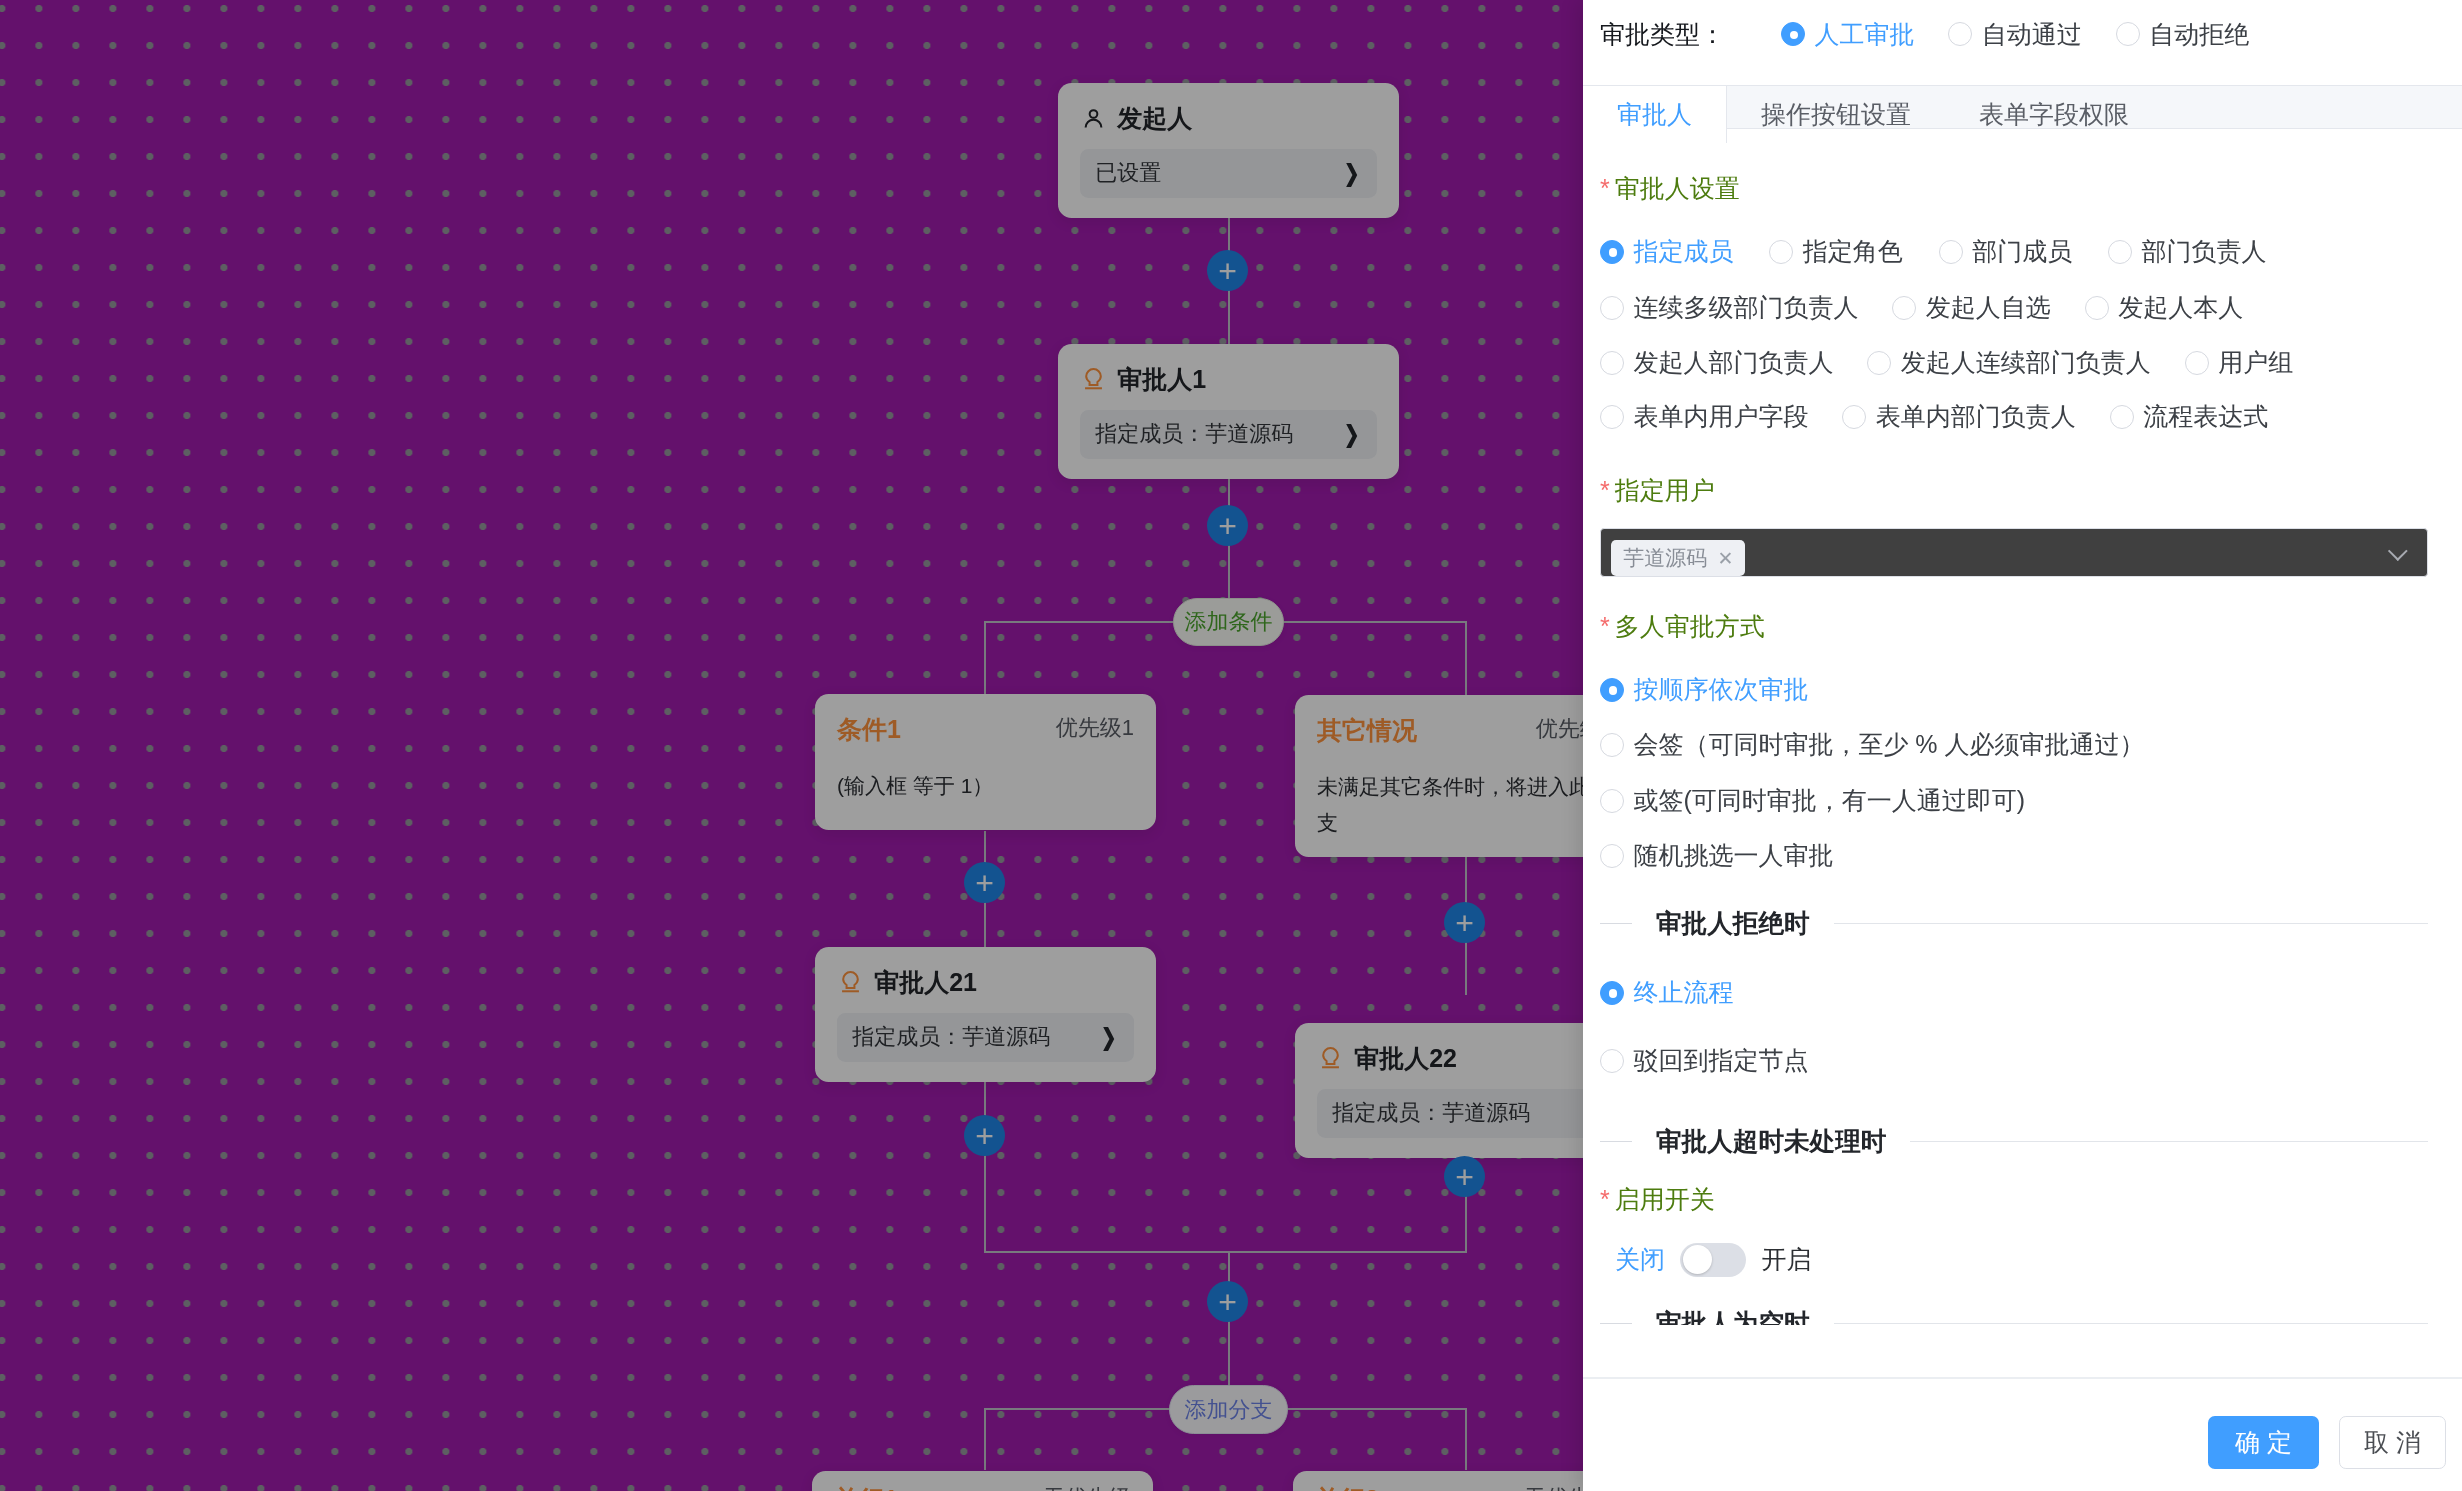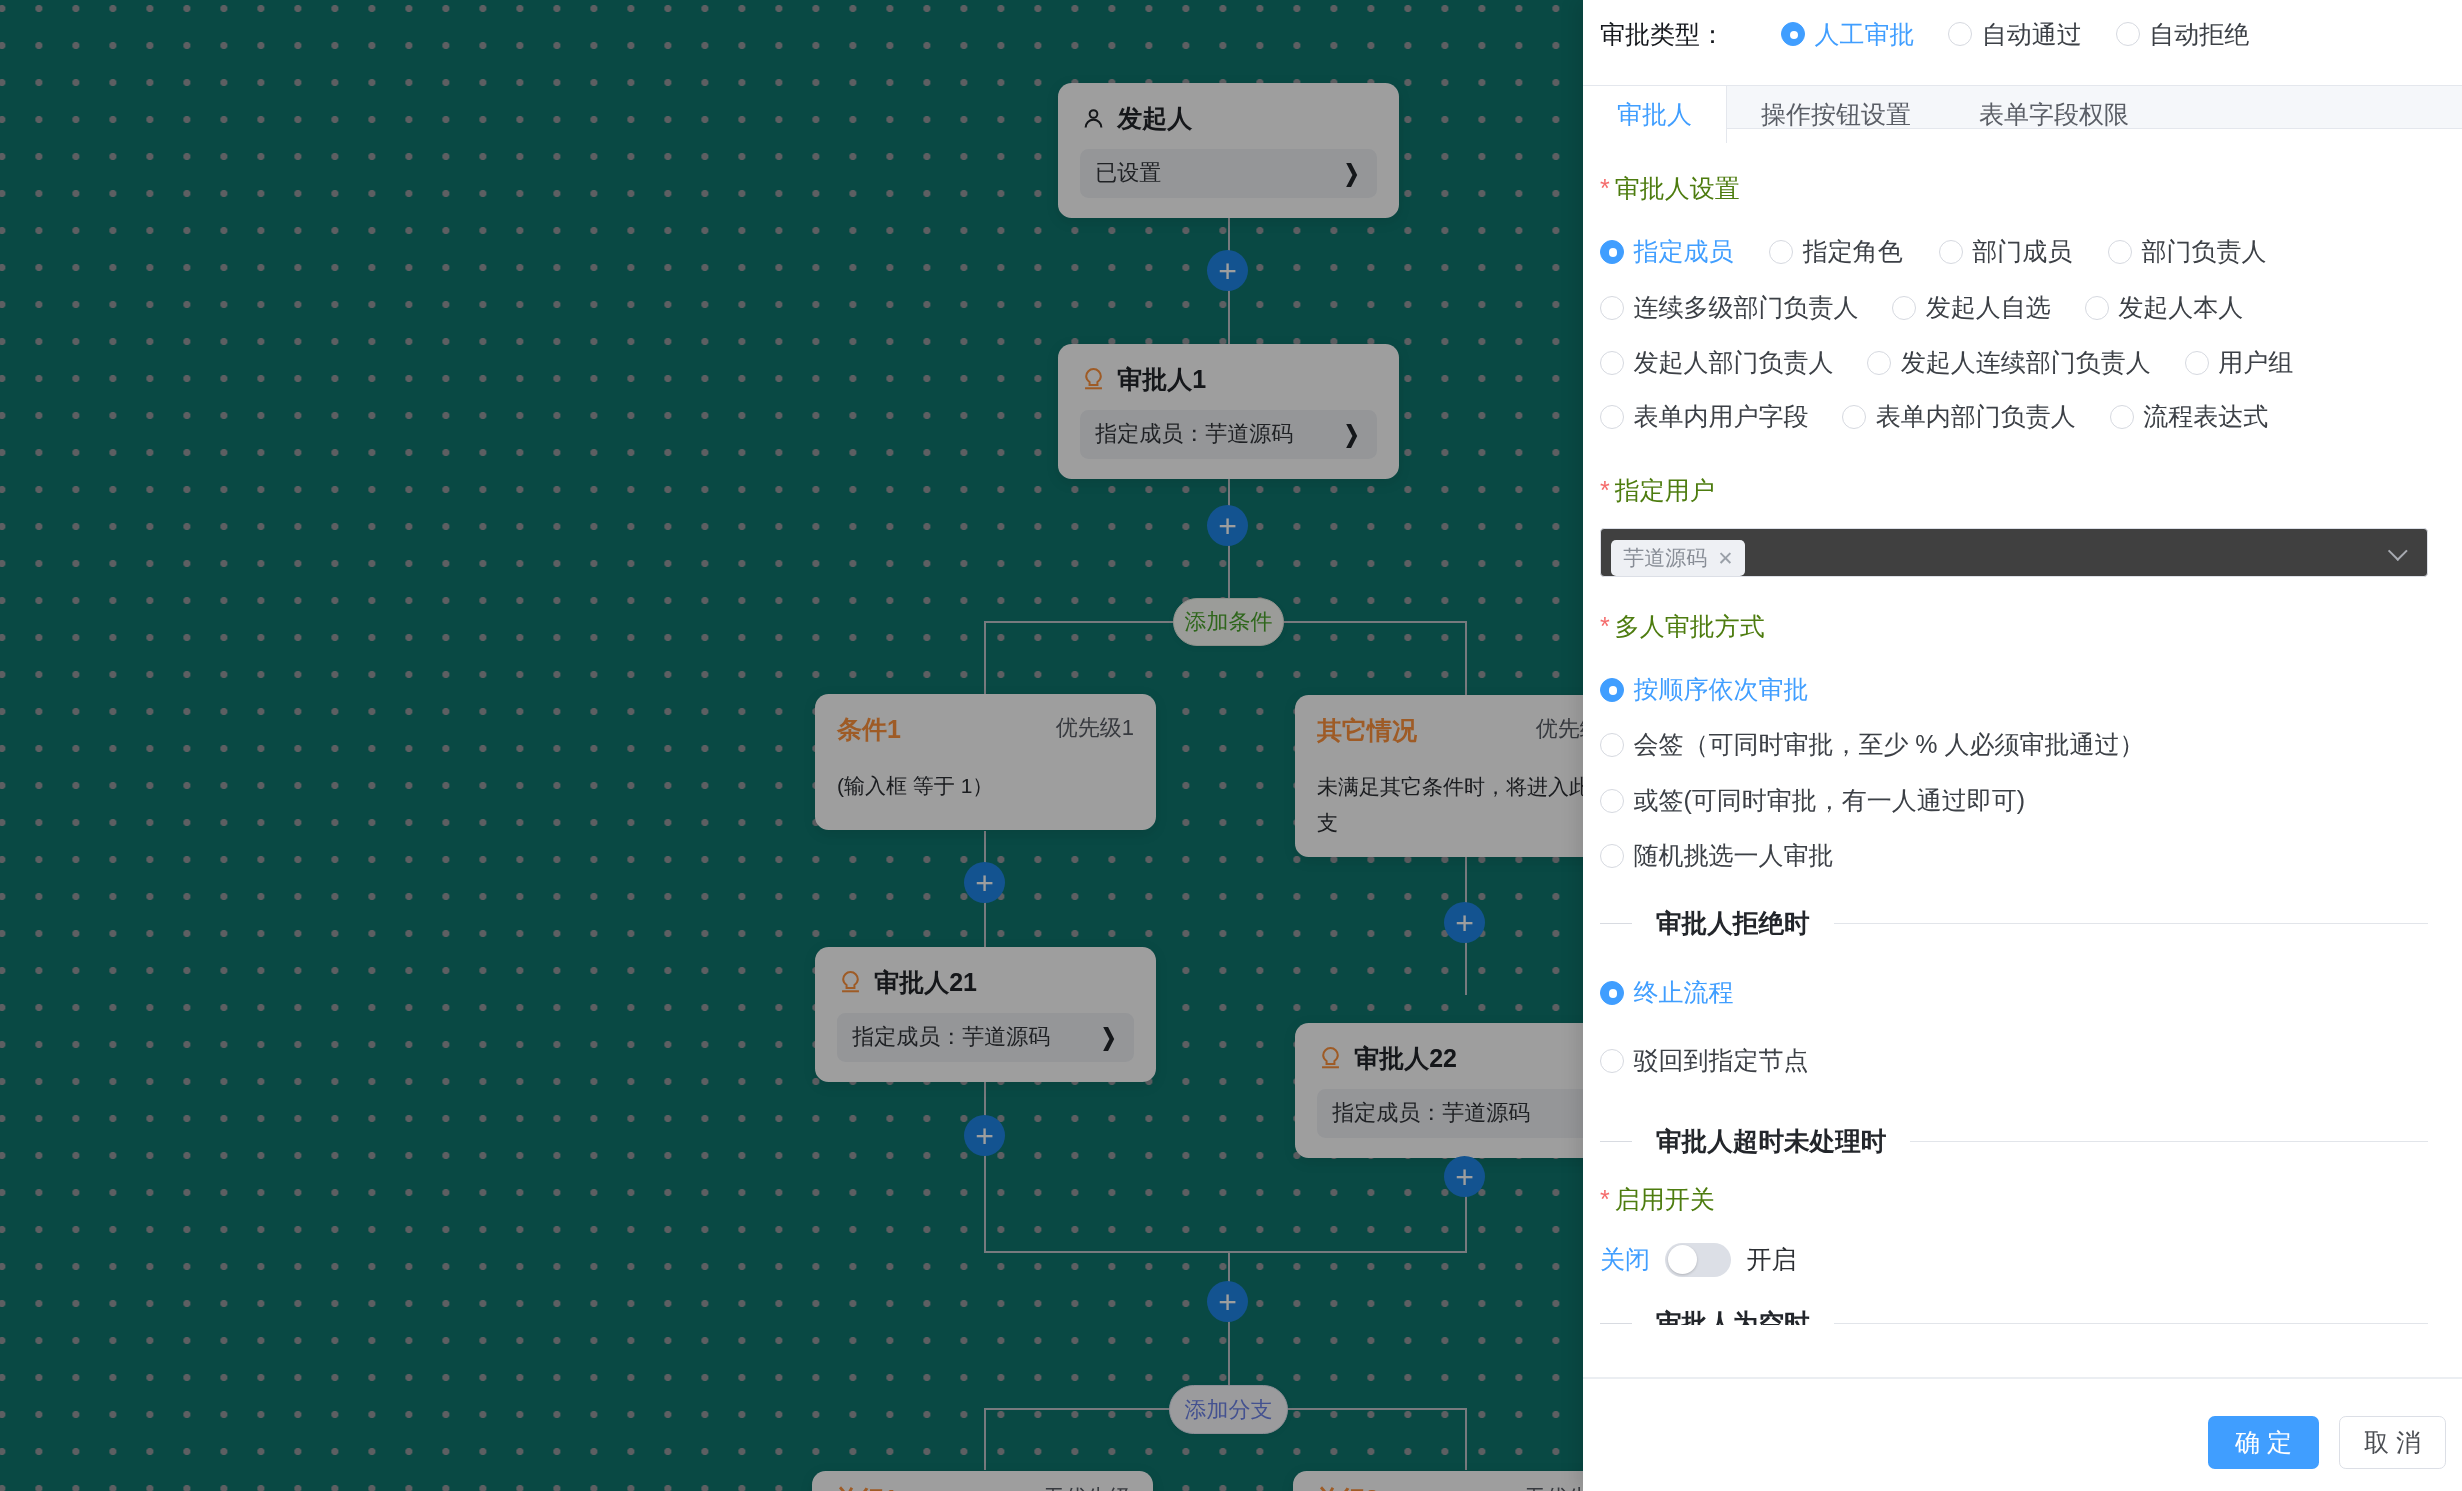--- a/index.html
+++ b/index.html
@@ -1,21 +1,21 @@
 <!DOCTYPE html>
 <html style="font-size:13.6px"><head>
 <meta charset="utf-8">
 <style>
   * { margin:0; padding:0; box-sizing:border-box; }
   body { width:2462px; height:1491px; overflow:hidden; background:#fff;
          font-family:"Liberation Sans", sans-serif; }
   .screen { position:relative; width:2462px; height:1491px; overflow:hidden; }
 
   
-  .canvas { position:absolute; inset:0; background:#0f766e; }
+  .canvas { position:absolute; inset:0; background:#a21caf; }
   .dots { position:absolute; inset:0;
           background-image:radial-gradient(circle, #96999f 3.4px, transparent 3.8px);
           background-size:37px 37px; background-position:20.4px 27px; }
   .mask { position:absolute; inset:0; background:rgba(0,0,0,0.38); z-index:6; }
 
   .vline { position:absolute; width:1.7px; background:#c2c5cb; z-index:1; }
   .hline { position:absolute; height:1.7px; background:#c2c5cb; z-index:1; }
 
   .plus { position:absolute; width:41px; height:41px; border-radius:50%;
           background:#1f87e8; color:#fff; display:flex; align-items:center;
@@ -400,21 +400,21 @@
 
     <div class="prow divider" style="left:17px; right:34px; top:1123px;">
       <span class="dash"></span>
       <span class="dtitle">审批人超时未处理时</span>
       <span class="line"></span>
     </div>
     <div class="prow" style="left:17px; top:1183px;">
       <span class="ast">*</span>
       <span class="sec-label">启用开关</span>
     </div>
-    <div class="prow" style="left:17px; top:1239px; height:41px;">
+    <div class="prow" style="left:32px; top:1239px; height:41px;">
       <span class="sw-off">关闭</span>
       <span class="switch-track">
           <span class="switch-knob"></span>
         </span>
       <span class="sw-on">开启</span>
     </div>
 
     <div class="clipbox">
       <div class="divider" style="height:37px;">
         <span class="dash"></span>

